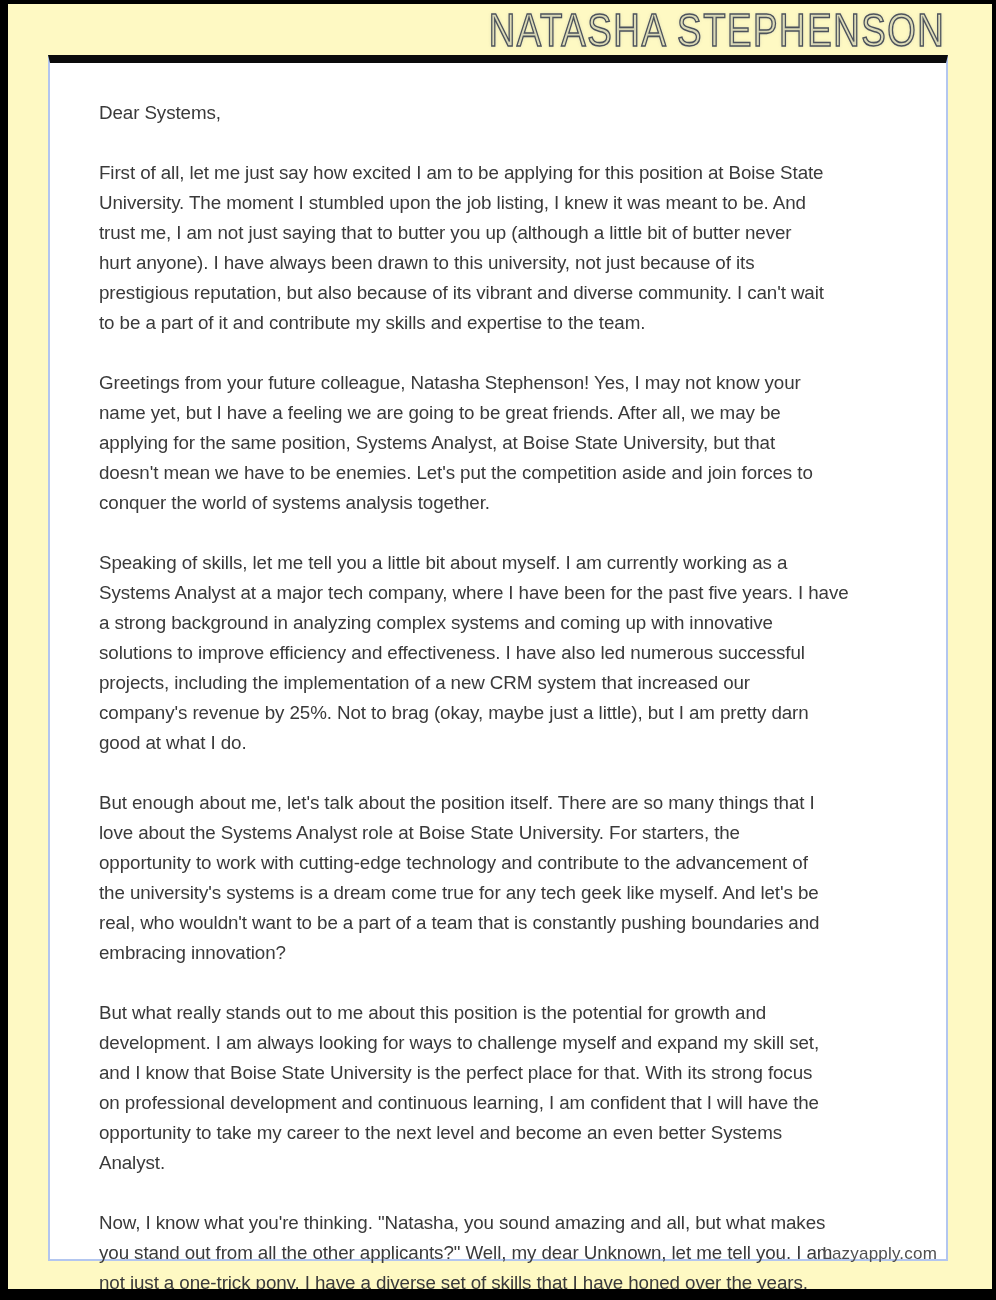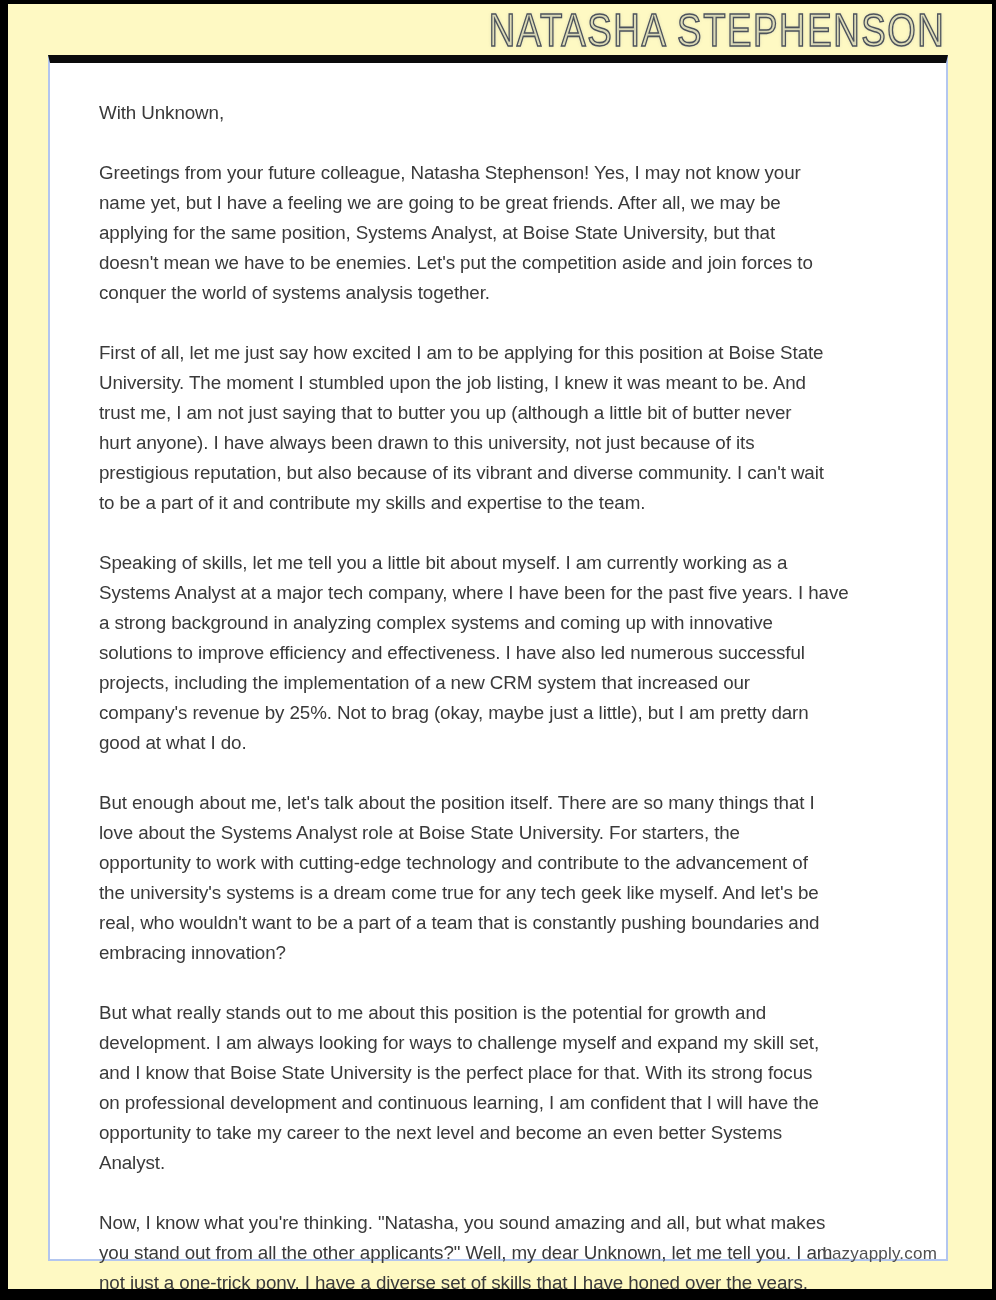--- a/index.html
+++ b/index.html
@@ -69,32 +69,32 @@
 </style>
 </head>
 <body>
 
 <div class="canvas">
 
   <div class="candidate-name">NATASHA STEPHENSON</div>
 
   <div class="doc">
     <div class="doc-inner">
-      <p>With Unknown,</p>
-      <p>Greetings from your future colleague, Natasha Stephenson! Yes, I may not know your
-name yet, but I have a feeling we are going to be great friends. After all, we may be
-applying for the same position, Systems Analyst, at Boise State University, but that
-doesn't mean we have to be enemies. Let's put the competition aside and join forces to
-conquer the world of systems analysis together.</p>
+      <p>Dear Systems,</p>
       <p>First of all, let me just say how excited I am to be applying for this position at Boise State
 University. The moment I stumbled upon the job listing, I knew it was meant to be. And
 trust me, I am not just saying that to butter you up (although a little bit of butter never
 hurt anyone). I have always been drawn to this university, not just because of its
 prestigious reputation, but also because of its vibrant and diverse community. I can't wait
 to be a part of it and contribute my skills and expertise to the team.</p>
+      <p>Greetings from your future colleague, Natasha Stephenson! Yes, I may not know your
+name yet, but I have a feeling we are going to be great friends. After all, we may be
+applying for the same position, Systems Analyst, at Boise State University, but that
+doesn't mean we have to be enemies. Let's put the competition aside and join forces to
+conquer the world of systems analysis together.</p>
       <p>Speaking of skills, let me tell you a little bit about myself. I am currently working as a
 Systems Analyst at a major tech company, where I have been for the past five years. I have
 a strong background in analyzing complex systems and coming up with innovative
 solutions to improve efficiency and effectiveness. I have also led numerous successful
 projects, including the implementation of a new CRM system that increased our
 company's revenue by 25%. Not to brag (okay, maybe just a little), but I am pretty darn
 good at what I do.</p>
       <p>But enough about me, let's talk about the position itself. There are so many things that I
 love about the Systems Analyst role at Boise State University. For starters, the
 opportunity to work with cutting-edge technology and contribute to the advancement of

